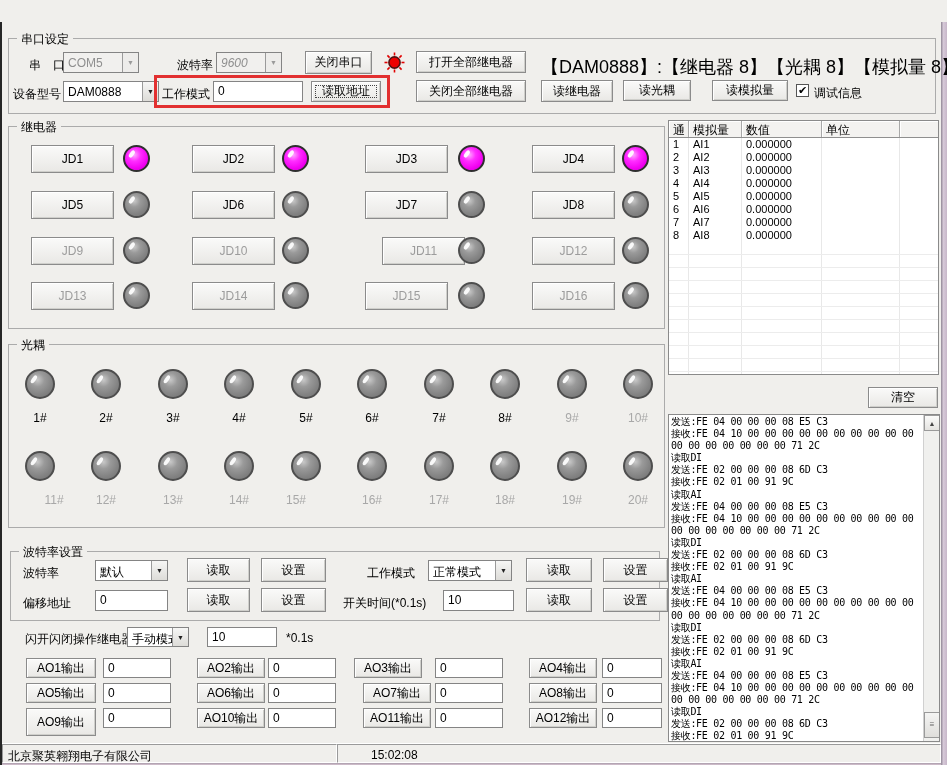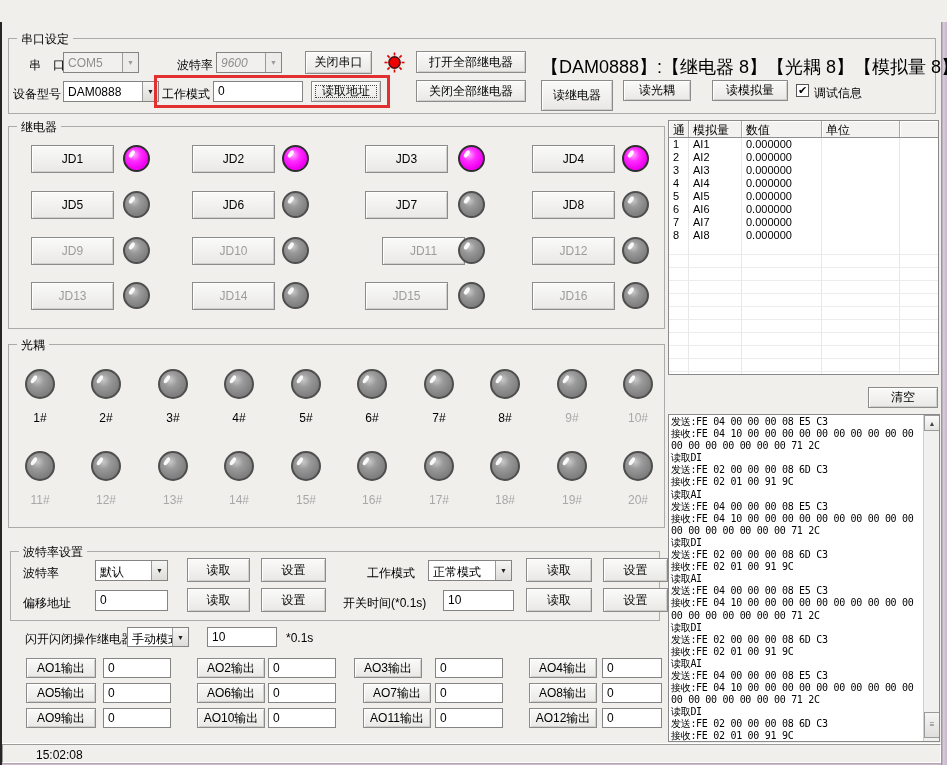--- a/index.html
+++ b/index.html
@@ -131,21 +131,21 @@
       <span>DAM0888</span>
       <span class="arrow">▼</span>
     </div>
 
     <span class="lbl" style="left:153px; top:47px;">工作模式</span>
     <div class="tinput" style="left:204px; top:42px; width:90px; height:21px;">0</div>
     <div class="btn focusdash" style="left:302px; top:42px; width:70px; height:21px;">读取地址</div>
     <div class="redbox" style="left:145px; top:36px; width:236px; height:33px;"></div>
 
     <div class="btn" style="left:407px; top:41px; width:110px; height:22px;">关闭全部继电器</div>
-    <div class="btn" style="left:532px; top:41px; width:72px; height:31px;">读继电器</div>
+    <div class="btn" style="left:532px; top:41px; width:72px; height:22px;">读继电器</div>
     <div class="btn" style="left:614px; top:41px; width:68px; height:21px;">读光耦</div>
     <div class="btn" style="left:703px; top:41px; width:76px; height:21px;">读模拟量</div>
     <div class="checkbox" style="left:787px; top:45px;">✔</div>
     <span class="lbl" style="left:805px; top:46px;">调试信息</span>
   </div>
 
   <div class="grp" style="left:8px; top:126px; width:657px; height:203px;">
     <span class="glabel">继电器</span>
 
     <div class="btn" style="left:22px; top:18px; width:83px; height:28px;">JD1</div>
@@ -214,25 +214,25 @@
     <div class="led off" style="left:82px;  top:106px; width:30px; height:30px;"></div>
     <div class="led off" style="left:149px; top:106px; width:30px; height:30px;"></div>
     <div class="led off" style="left:215px; top:106px; width:30px; height:30px;"></div>
     <div class="led off" style="left:282px; top:106px; width:30px; height:30px;"></div>
     <div class="led off" style="left:348px; top:106px; width:30px; height:30px;"></div>
     <div class="led off" style="left:415px; top:106px; width:30px; height:30px;"></div>
     <div class="led off" style="left:481px; top:106px; width:30px; height:30px;"></div>
     <div class="led off" style="left:548px; top:106px; width:30px; height:30px;"></div>
     <div class="led off" style="left:614px; top:106px; width:30px; height:30px;"></div>
 
-    <span class="lbl dim" style="left:16px;  top:148px; width:30px; text-align:center;">11#</span>
+    <span class="lbl dim" style="left:30px;  top:148px; width:30px; text-align:center;">11#</span>
     <span class="lbl dim" style="left:82px;  top:148px; width:30px; text-align:center;">12#</span>
     <span class="lbl dim" style="left:149px; top:148px; width:30px; text-align:center;">13#</span>
     <span class="lbl dim" style="left:215px; top:148px; width:30px; text-align:center;">14#</span>
-    <span class="lbl dim" style="left:282px; top:148px; width:30px; text-align:center;">15#</span>
+    <span class="lbl dim" style="left:272px; top:148px; width:30px; text-align:center;">15#</span>
     <span class="lbl dim" style="left:348px; top:148px; width:30px; text-align:center;">16#</span>
     <span class="lbl dim" style="left:415px; top:148px; width:30px; text-align:center;">17#</span>
     <span class="lbl dim" style="left:481px; top:148px; width:30px; text-align:center;">18#</span>
     <span class="lbl dim" style="left:548px; top:148px; width:30px; text-align:center;">19#</span>
     <span class="lbl dim" style="left:614px; top:148px; width:30px; text-align:center;">20#</span>
   </div>
 
   <div class="grp" style="left:10px; top:551px; width:650px; height:70px;">
     <span class="glabel">波特率设置</span>
 
@@ -282,21 +282,21 @@
 
   <div class="btn" style="left:26px;  top:683px; width:70px; height:20px;">AO5输出</div>
   <div class="tinput" style="left:103px; top:683px; width:68px; height:20px;">0</div>
   <div class="btn" style="left:197px; top:683px; width:68px; height:20px;">AO6输出</div>
   <div class="tinput" style="left:268px; top:683px; width:68px; height:20px;">0</div>
   <div class="btn" style="left:363px; top:683px; width:68px; height:20px;">AO7输出</div>
   <div class="tinput" style="left:435px; top:683px; width:68px; height:20px;">0</div>
   <div class="btn" style="left:529px; top:683px; width:68px; height:20px;">AO8输出</div>
   <div class="tinput" style="left:602px; top:683px; width:60px; height:20px;">0</div>
 
-  <div class="btn" style="left:26px;  top:708px; width:70px; height:20px;">AO9输出</div>
+  <div class="btn" style="left:26px;  top:708px; width:70px; height:28px;">AO9输出</div>
   <div class="tinput" style="left:103px; top:708px; width:68px; height:20px;">0</div>
   <div class="btn" style="left:197px; top:708px; width:68px; height:20px;">AO10输出</div>
   <div class="tinput" style="left:268px; top:708px; width:68px; height:20px;">0</div>
   <div class="btn" style="left:363px; top:708px; width:68px; height:20px;">AO11输出</div>
   <div class="tinput" style="left:435px; top:708px; width:68px; height:20px;">0</div>
   <div class="btn" style="left:529px; top:708px; width:68px; height:20px;">AO12输出</div>
   <div class="tinput" style="left:602px; top:708px; width:60px; height:20px;">0</div>
 
   <div class="dtable">
     <div class="dhead">
@@ -474,16 +474,17 @@
         <div>发送:FE 02 00 00 00 08 6D C3</div>
         <div>接收:FE 02 01 00 91 9C</div>
     </div>
     <div class="scrollbar">
       <div class="sb-up">▲</div>
       <div class="sb-thumb">≡</div>
     </div>
   </div>
 
   <div class="statusbar">
+    <div class="spane sp2">北京聚英翱翔电子有限公司</div>
     <div class="spane sp3">15:02:08</div>
   </div>
 
 </div>
 
 </body></html>

